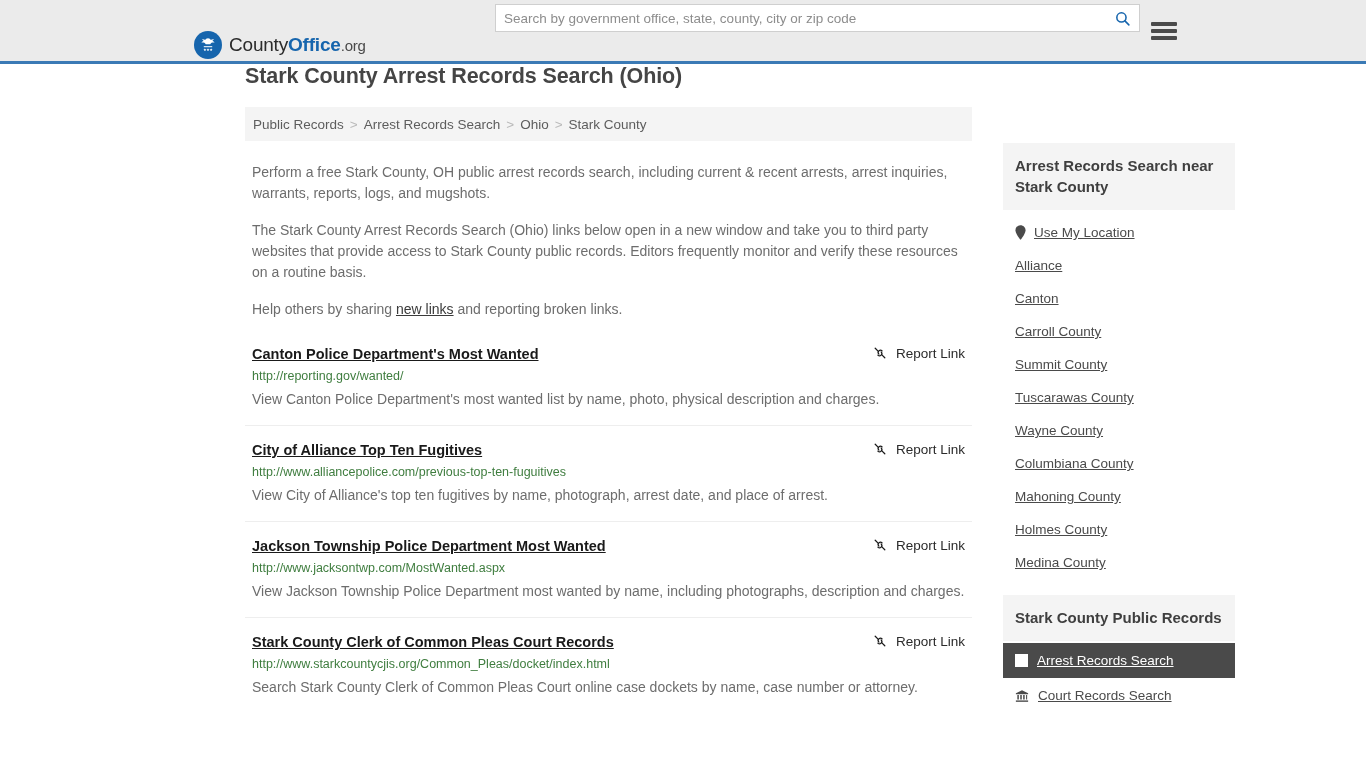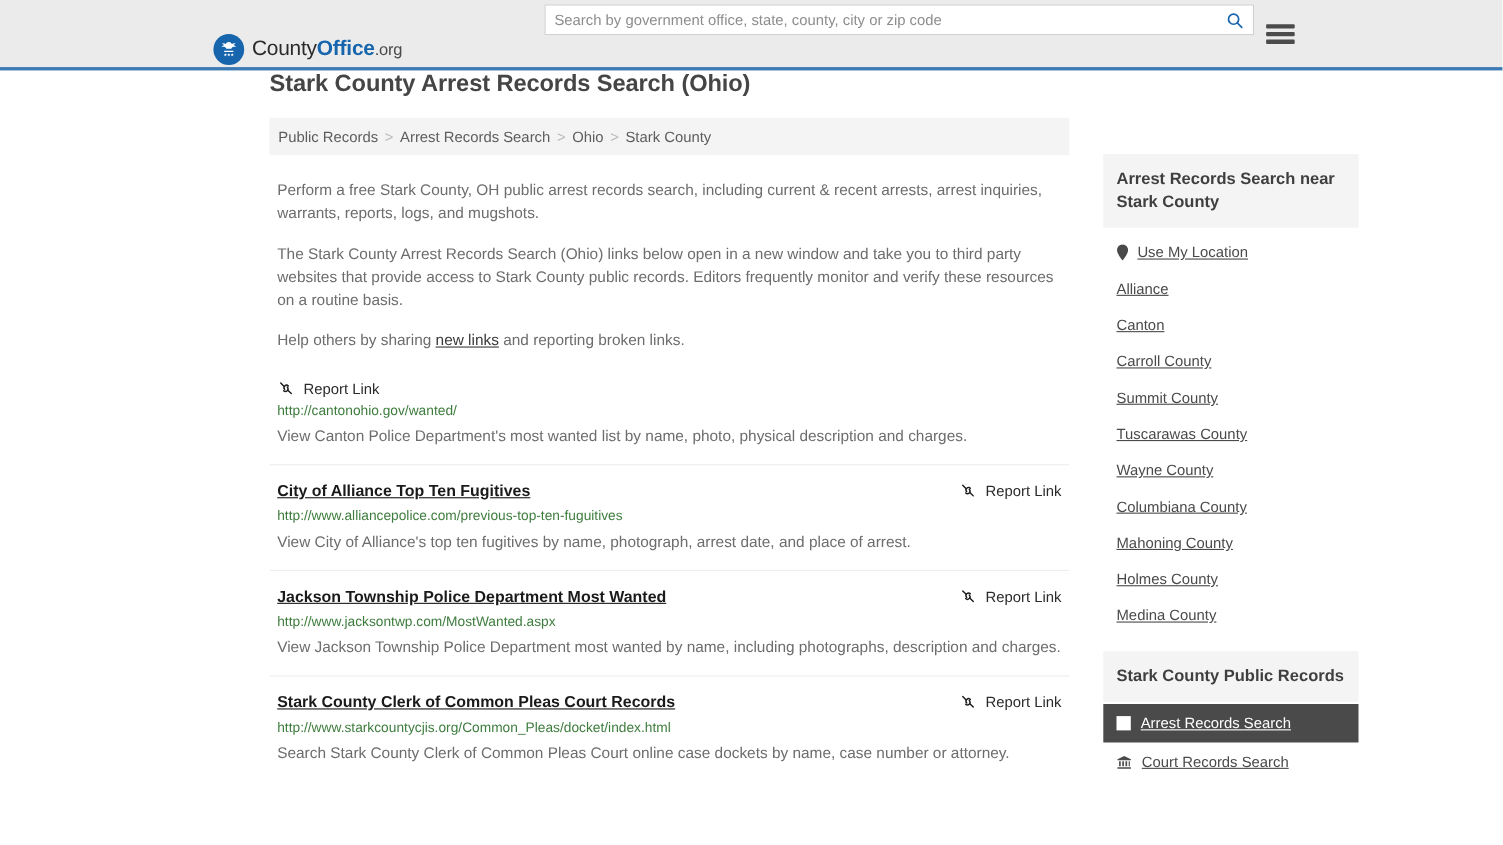--- a/index.html
+++ b/index.html
@@ -298,31 +298,32 @@
       <div class="intro">
         <p>Perform a free Stark County, OH public arrest records search, including current &amp; recent arrests, arrest inquiries, warrants, reports, logs, and mugshots.</p>
         <p>The Stark County Arrest Records Search (Ohio) links below open in a new window and take you to third party websites that provide access to Stark County public records. Editors frequently monitor and verify these resources on a routine basis.</p>
         <p><span>Help others by sharing </span><a>new links</a><span> and reporting broken links.</span></p>
       </div>
 
       <div class="results">
 
         <div class="result">
           <div class="result-head">
+            <a class="result-title">Canton Police Department's Most Wanted</a>
             <div class="report-link">
               <svg width="16" height="16" viewBox="0 0 24 24" fill="none" stroke="#1a1a1a" stroke-width="1.9" stroke-linecap="round" aria-hidden="true">
                 <path d="M9.5 9.5 4.8 4.8"></path>
                   <path d="M14.5 14.5 19.2 19.2"></path>
                 <path d="M10.3 13.7a3.5 3.5 0 0 1 0-4.9 3.5 3.5 0 0 1 4.9 0"></path>
                 <path d="M13.7 10.3a3.5 3.5 0 0 1 0 4.9 3.5 3.5 0 0 1-4.9 0"></path>
               </svg>
               <span>Report Link</span>
             </div>
           </div>
-          <div class="result-url">http://cantonohio.gov/wanted/</div>
+          <div class="result-url">http://reporting.gov/wanted/</div>
           <div class="result-desc">View Canton Police Department's most wanted list by name, photo, physical description and charges.</div>
         </div>
 
         <div class="result">
           <div class="result-head">
             <a class="result-title">City of Alliance Top Ten Fugitives</a>
             <div class="report-link">
               <svg width="16" height="16" viewBox="0 0 24 24" fill="none" stroke="#1a1a1a" stroke-width="1.9" stroke-linecap="round" aria-hidden="true">
                 <path d="M9.5 9.5 4.8 4.8"></path>
                   <path d="M14.5 14.5 19.2 19.2"></path>

